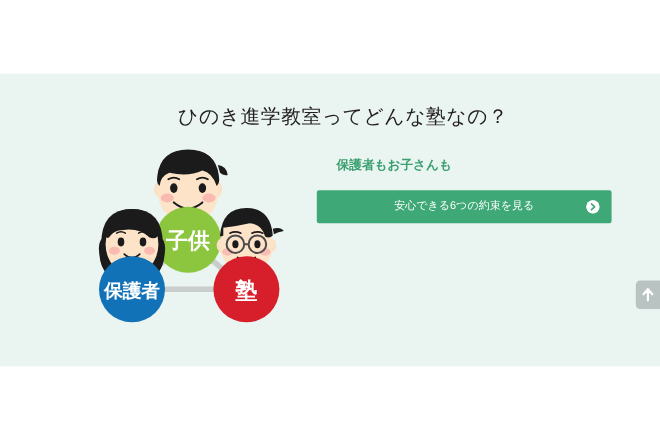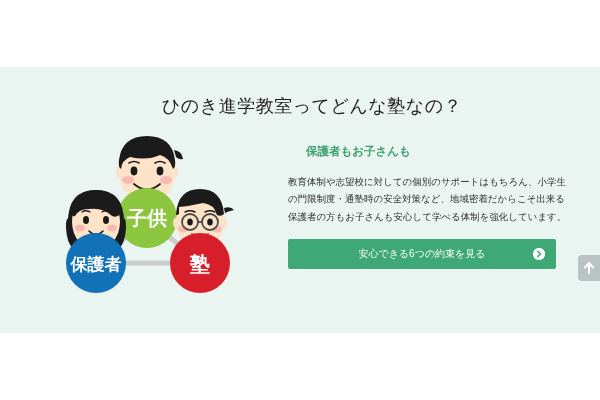--- a/index.html
+++ b/index.html
@@ -48,21 +48,21 @@
     position: absolute;
     left: 0;
     top: 63px;
     width: 600px;
     height: 200px;
   }
 
   
   .illus {
     position: absolute;
-    left: 28px;
+    left: 52px;
     top: 0px;
     width: 238px;
     height: 185px;
   }
   .illus svg { display: block; width: 238px; height: 185px; }
 
   
   .textcol {
     position: absolute;
     left: 288px;
@@ -242,21 +242,20 @@
           </g>
         </svg>
       </div>
 
       <div class="textcol">
 
         <p class="lead">
           <span class="l1">保護者もお子さんも</span>
         </p>
 
-        <p class="body-copy">教育体制や志望校に対しての個別のサポートはもちろん、小学生の門限制度・通塾時の安全対策など、地域密着だからこそ出来る保護者の方もお子さんも安心して学べる体制を強化しています。</p>
 
         <button class="cta">
           <span class="cta-label">安心できる6つの約束を見る</span>
           <span class="cta-arrow">
             <svg viewBox="0 0 12 12" xmlns="http://www.w3.org/2000/svg">
               <circle cx="6" cy="6" r="6" fill="#ffffff"></circle>
               <path d="M4.7 3.4 L7.6 6 L4.7 8.6" fill="none" stroke="#3ea877" stroke-width="1.5" stroke-linecap="round" stroke-linejoin="round"></path>
             </svg>
           </span>
         </button>

